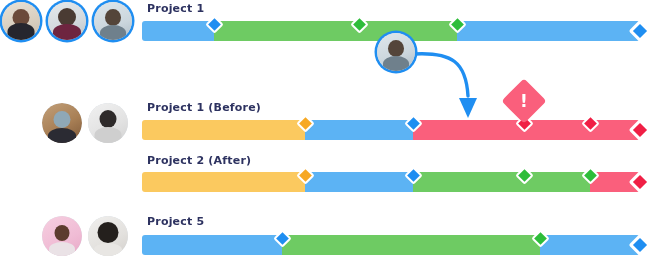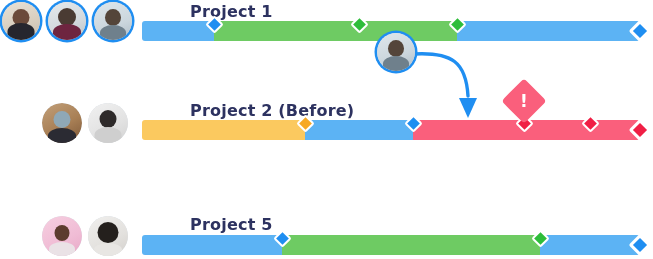--- a/index.html
+++ b/index.html
@@ -12,22 +12,22 @@
           background:#d8dde3;}
   .avatar.ring{box-shadow:0 0 0 2.5px #1f8ef1;}
   .avatar .face{position:absolute;inset:0;border-radius:50%;}
   .avatar .head{position:absolute;left:50%;transform:translateX(-50%);
                 border-radius:50%;}
   .avatar .body{position:absolute;left:50%;transform:translateX(-50%);
                 border-radius:50% 50% 0 0;}
 
   
   .row{position:absolute;}
-  .row-label{position:absolute;font-weight:bold;font-size:16px;
-             color:#2d3260;letter-spacing:.2px;white-space:nowrap;margin-left:43px;}
+  .row-label{position:absolute;font-weight:bold;font-size:11px;
+             color:#2d3260;letter-spacing:.2px;white-space:nowrap;}
   .bar{position:absolute;height:20px;border-radius:3px;overflow:hidden;
        display:flex;}
   .seg{height:100%;}
 
   
   .diam{position:absolute;width:13px;height:13px;
         transform:rotate(45deg);border:2.5px solid #ffffff;
         border-radius:2px;box-sizing:border-box;}
   .diam.end{width:16px;height:16px;border-width:3px;}
 
@@ -106,37 +106,51 @@
       <div class="seg" style="width:243px;background:#6ecb63;"></div>
       <div class="seg" style="width:183px;background:#5cb3f4;"></div>
     </div>
     <div class="diam" style="left:207.5px;top:18px;background:#1f8ef1;"></div>
     <div class="diam" style="left:352.5px;top:18px;background:#2ebd3a;"></div>
     <div class="diam" style="left:450.5px;top:18px;background:#2ebd3a;"></div>
     <div class="diam end" style="left:632px;top:23px;background:#1f8ef1;"></div>
   </div>
 
   <div class="row" style="left:0;top:100px;width:653px;height:46px;">
-    <div class="row-label" style="left:147px;top:1px;">Project 2 (Before)</div>
+    <div class="row-label" style="left:147px;top:1px;">Project 1 (Before)</div>
     <div class="bar" style="left:142px;top:20px;width:498px;">
       <div class="seg" style="width:163px;background:#fbc95f;"></div>
       <div class="seg" style="width:108px;background:#5cb3f4;"></div>
       <div class="seg" style="width:227px;background:#fa5f7c;"></div>
     </div>
     <div class="diam" style="left:298.5px;top:17px;background:#f7a823;"></div>
     <div class="diam" style="left:406.5px;top:17px;background:#1f8ef1;"></div>
     <div class="diam" style="left:517.5px;top:17px;background:#f01f45;"></div>
     <div class="diam" style="left:583.5px;top:17px;background:#f01f45;"></div>
     <div class="diam end" style="left:632px;top:22px;background:#f01f45;"></div>
   </div>
 
   <div class="warn" style="left:508px;top:85px;background:#fa5f7c;z-index:5;">
     <div class="mark">!</div>
   </div>
 
+  <div class="row" style="left:0;top:152px;width:653px;height:46px;">
+    <div class="row-label" style="left:147px;top:2px;">Project 2 (After)</div>
+    <div class="bar" style="left:142px;top:20px;width:498px;">
+      <div class="seg" style="width:163px;background:#fbc95f;"></div>
+      <div class="seg" style="width:108px;background:#5cb3f4;"></div>
+      <div class="seg" style="width:177px;background:#6ecb63;"></div>
+      <div class="seg" style="width:50px;background:#fa5f7c;"></div>
+    </div>
+    <div class="diam" style="left:298.5px;top:17px;background:#f7a823;"></div>
+    <div class="diam" style="left:406.5px;top:17px;background:#1f8ef1;"></div>
+    <div class="diam" style="left:517.5px;top:17px;background:#2ebd3a;"></div>
+    <div class="diam" style="left:583.5px;top:17px;background:#2ebd3a;"></div>
+    <div class="diam end" style="left:632px;top:22px;background:#f01f45;"></div>
+  </div>
 
   <div class="row" style="left:0;top:212px;width:653px;height:47px;">
     <div class="row-label" style="left:147px;top:3px;">Project 5</div>
     <div class="bar" style="left:142px;top:23px;width:498px;">
       <div class="seg" style="width:140px;background:#5cb3f4;"></div>
       <div class="seg" style="width:258px;background:#6ecb63;"></div>
       <div class="seg" style="width:100px;background:#5cb3f4;"></div>
     </div>
     <div class="diam" style="left:275.5px;top:20px;background:#1f8ef1;"></div>
     <div class="diam" style="left:533.5px;top:20px;background:#2ebd3a;"></div>

